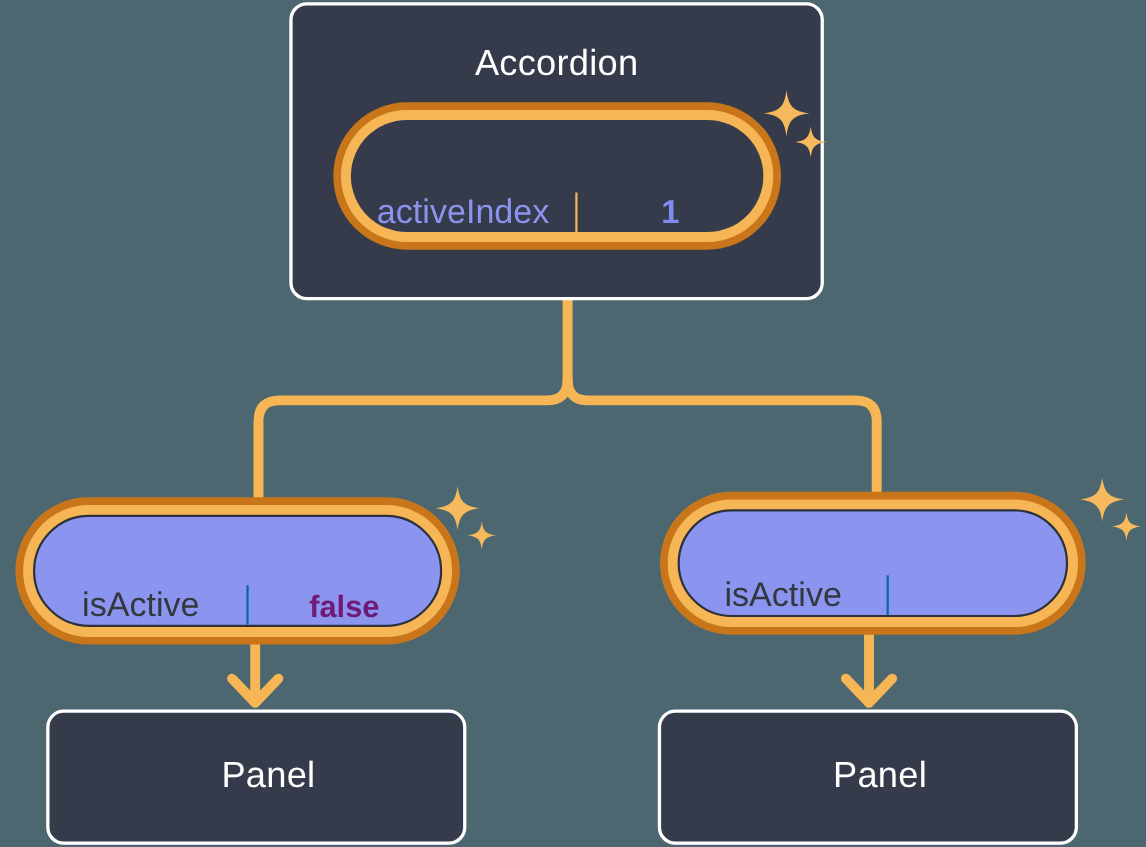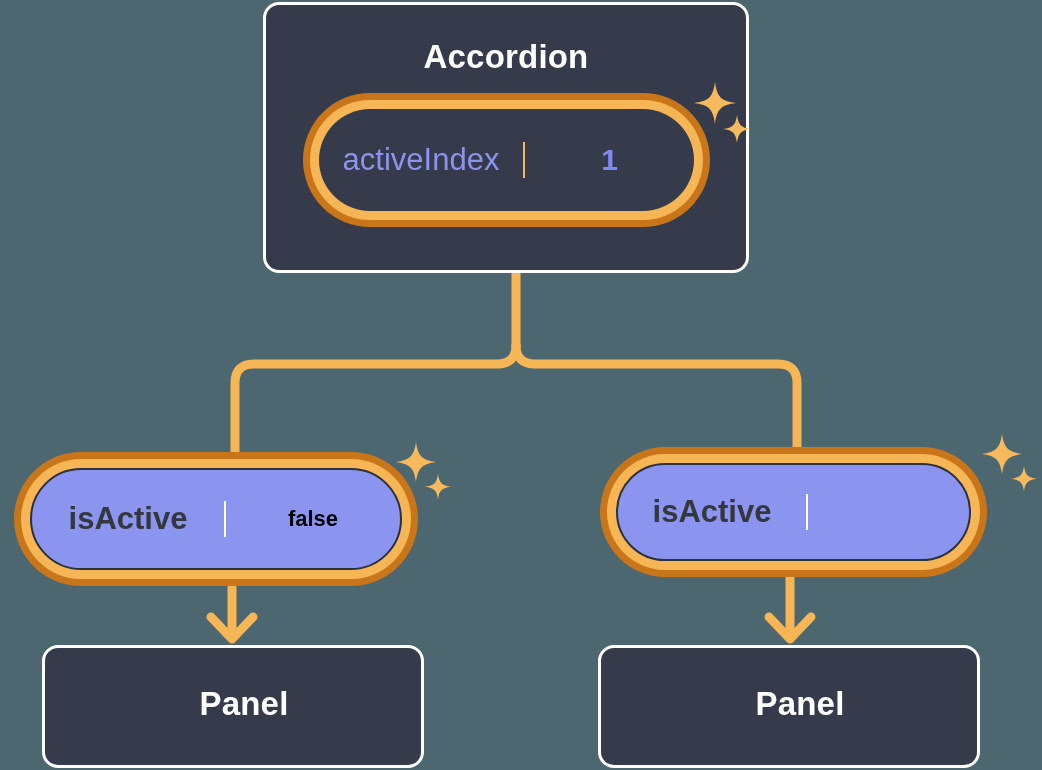--- a/index.html
+++ b/index.html
@@ -43,21 +43,21 @@
     box-sizing: border-box;
     z-index: 2;
   }
   .comp-title {
     position: absolute;
     left: 0;
     right: 0;
     text-align: center;
     color: #ffffff;
     font-size: 33px;
-    font-weight: 700;
+    font-weight: 400;
     letter-spacing: 0.2px;
     white-space: nowrap;
   }
 
   #accordion-box {
     left: 263px;
     top: 2px;
     width: 486px;
     height: 271px;
   }
@@ -93,21 +93,21 @@
     border-radius: 999px;
     background: #f6b656;            
     padding: 9px;
   }
   .pill-inner {
     width: 100%;
     height: 100%;
     box-sizing: border-box;
     border-radius: 999px;
     display: flex;
-    align-items: center;
+    align-items: flex-end;
     overflow: hidden;
   }
   .pill-key, .pill-val {
     display: flex;
     align-items: center;
     justify-content: center;
     box-sizing: border-box;
     white-space: nowrap;
   }
 
@@ -136,26 +136,26 @@
   }
 
   
   .pill-purple .pill-inner {
     background: #8b95ef;
     border: 2px solid #2c313c;
   }
   .pill-purple .pill-key {
     color: #33383f;
     font-size: 31px;
-    font-weight: 700;
-    border-right: 2px solid #ffffff;
+    font-weight: 400;
+    border-right: 2px solid #0369a1;
   }
   .pill-purple .pill-val {
-    color: #000000;
-    font-size: 22px;
+    color: #701a75;
+    font-size: 28px;
     font-weight: 700;
   }
 
   #pill-is-active-left {
     left: 14px;
     top: 452px;
     width: 404px;
     height: 134px;
   }
   #pill-is-active-left .pill-key { flex: 0 0 194px; }

